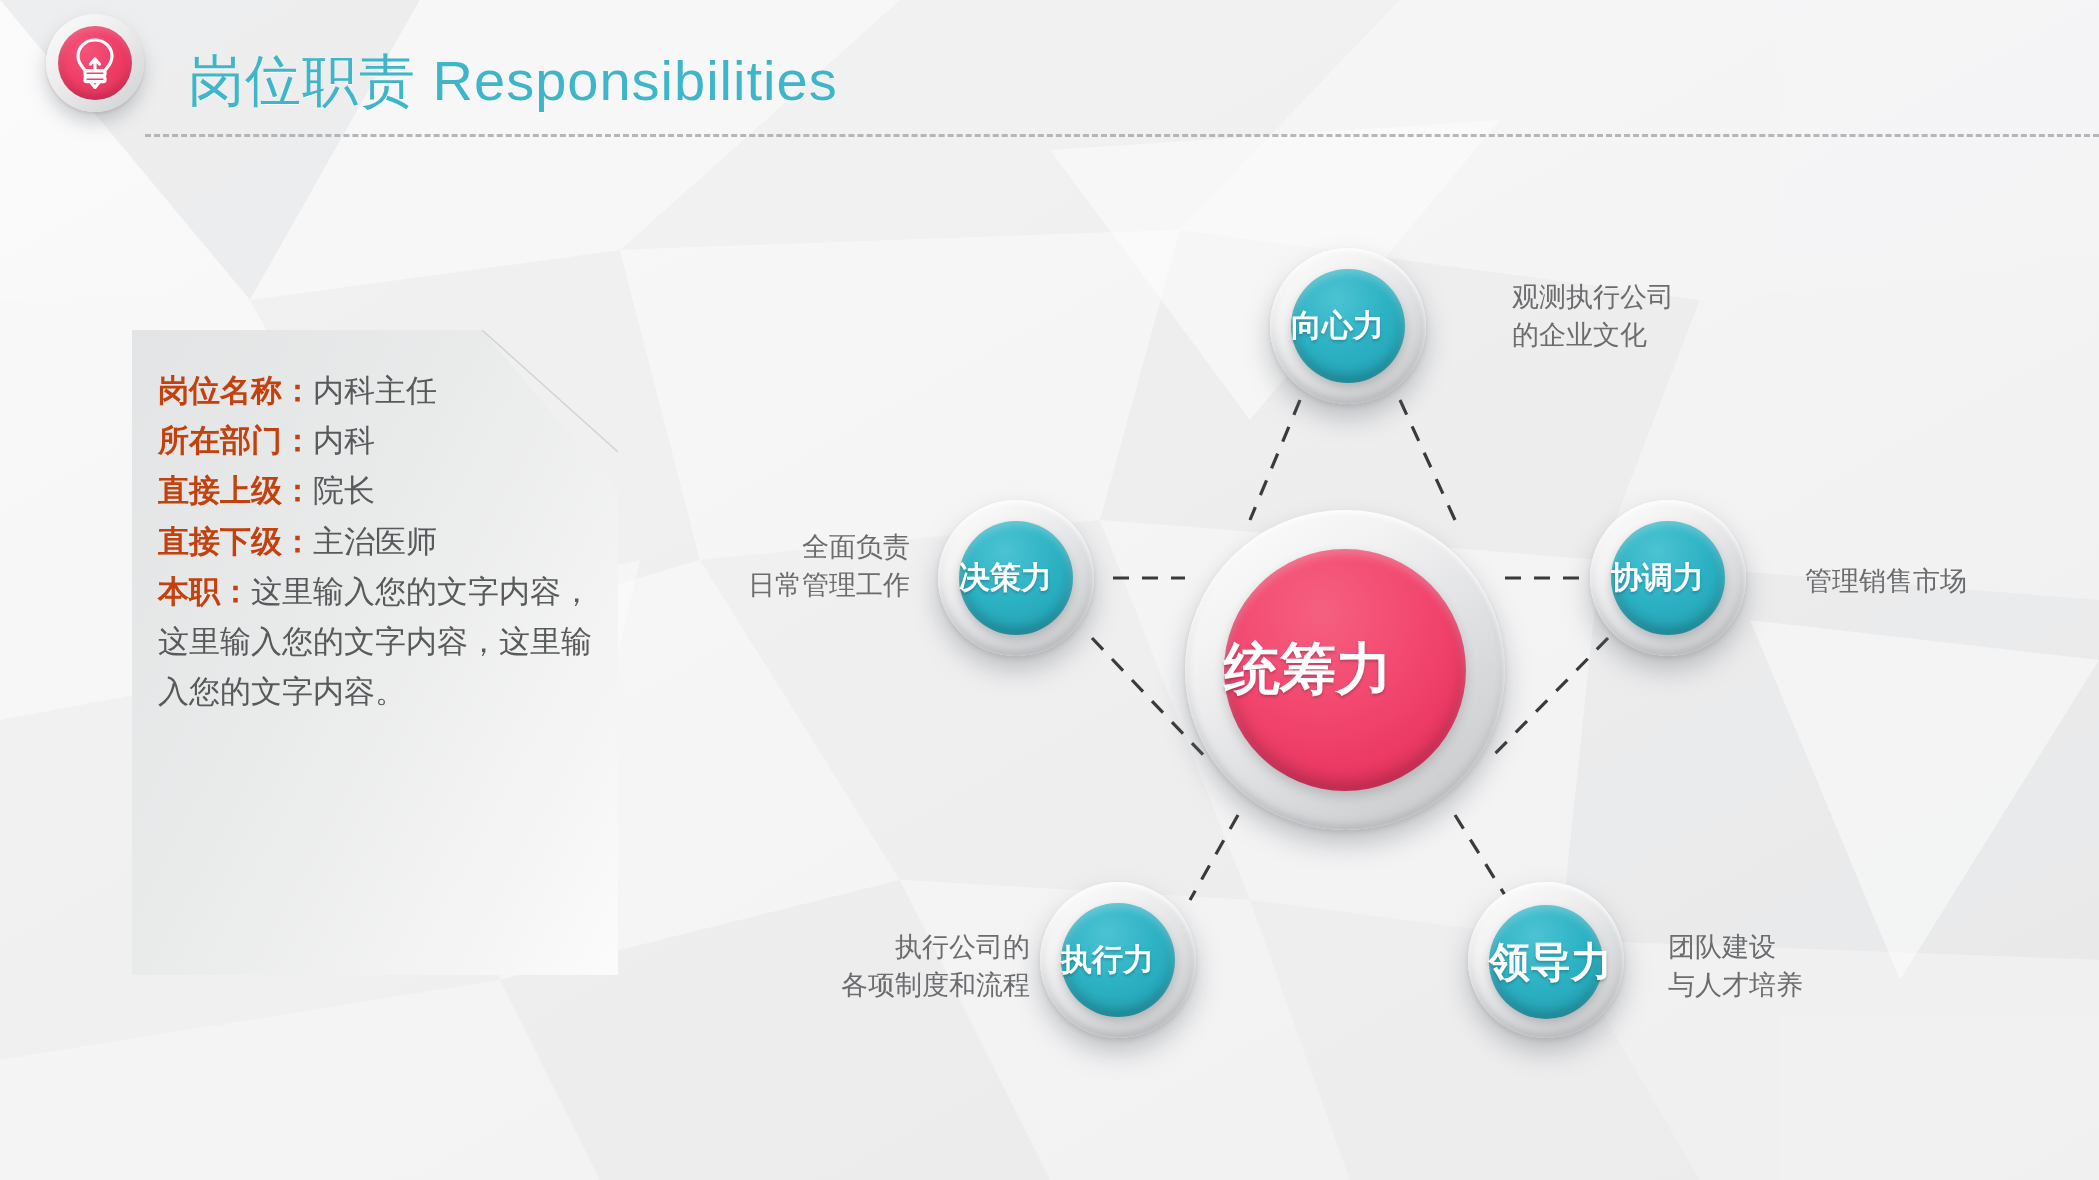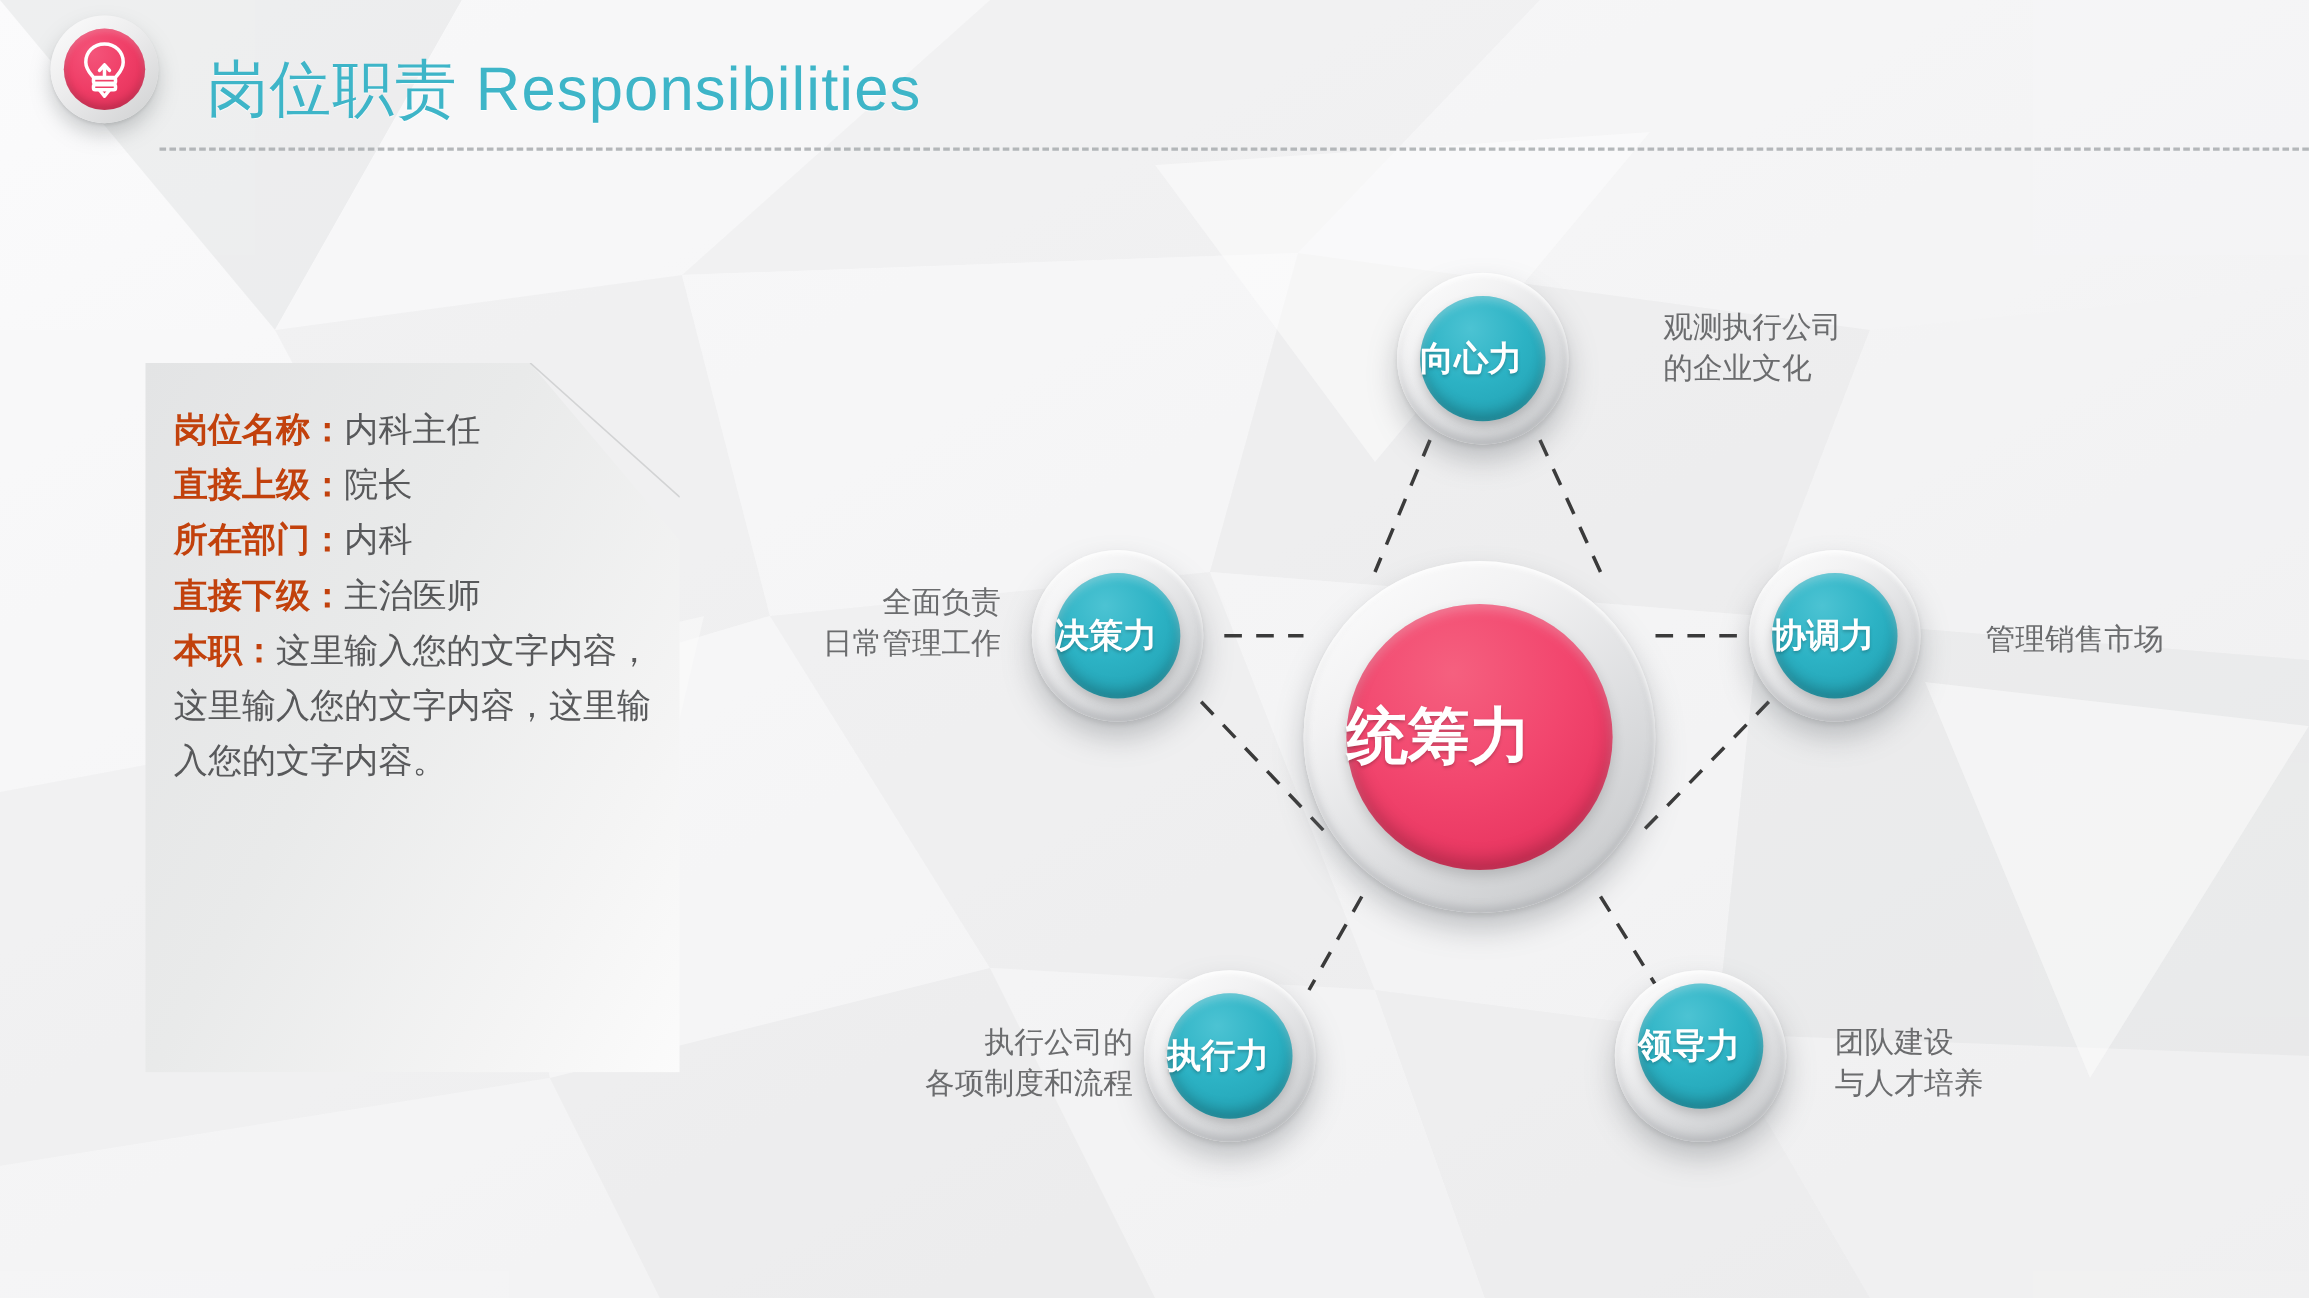--- a/index.html
+++ b/index.html
@@ -160,24 +160,24 @@
   <svg class="info-card-fold" viewBox="0 0 486 645">
     <polygon points="350,0 486,122 486,0" fill="#ffffff" opacity="0"></polygon>
     <polyline points="350,0 486,122" fill="none" stroke="#d2d3d4" stroke-width="1.5"></polyline>
   </svg>
 
   <div class="info-lines">
     <div class="row">
       <b>岗位名称：</b><span>内科主任</span>
     </div>
     <div class="row">
+      <b>所在部门：</b><span>内科</span>
+    </div>
+    <div class="row">
       <b>直接上级：</b><span>院长</span>
-    </div>
-    <div class="row">
-      <b>所在部门：</b><span>内科</span>
     </div>
     <div class="row">
       <b>直接下级：</b><span>主治医师</span>
     </div>
     <div class="wrap">
       <b>本职：</b><span>这里输入您的文字内容，这里输入您的文字内容，这里输入您的文字内容。</span>
     </div>
   </div>
 
   <div class="diagram">
@@ -214,21 +214,21 @@
     <div class="node teal" style="left:1590px;top:500px;width:156px;height:156px;">
       <div class="ring"></div>
       <div class="disc" style="left:21px;top:21px;width:114px;height:114px;font-size:31px;">
         <span>协调力</span>
       </div>
     </div>
     <div class="caption right" style="left:1805px;top:562px;width:300px;">管理销售市场</div>
 
     <div class="node teal" style="left:1468px;top:882px;width:156px;height:156px;">
       <div class="ring"></div>
-      <div class="disc" style="left:21px;top:12px;width:114px;height:114px;font-size:31px;">
+      <div class="disc" style="left:21px;top:23px;width:114px;height:114px;font-size:41px;">
         <span>领导力</span>
       </div>
     </div>
     <div class="caption right" style="left:1668px;top:928px;width:300px;">团队建设
 与人才培养</div>
 
     <div class="node teal" style="left:1040px;top:882px;width:156px;height:156px;">
       <div class="ring"></div>
       <div class="disc" style="left:21px;top:21px;width:114px;height:114px;font-size:31px;">
         <span>执行力</span>

